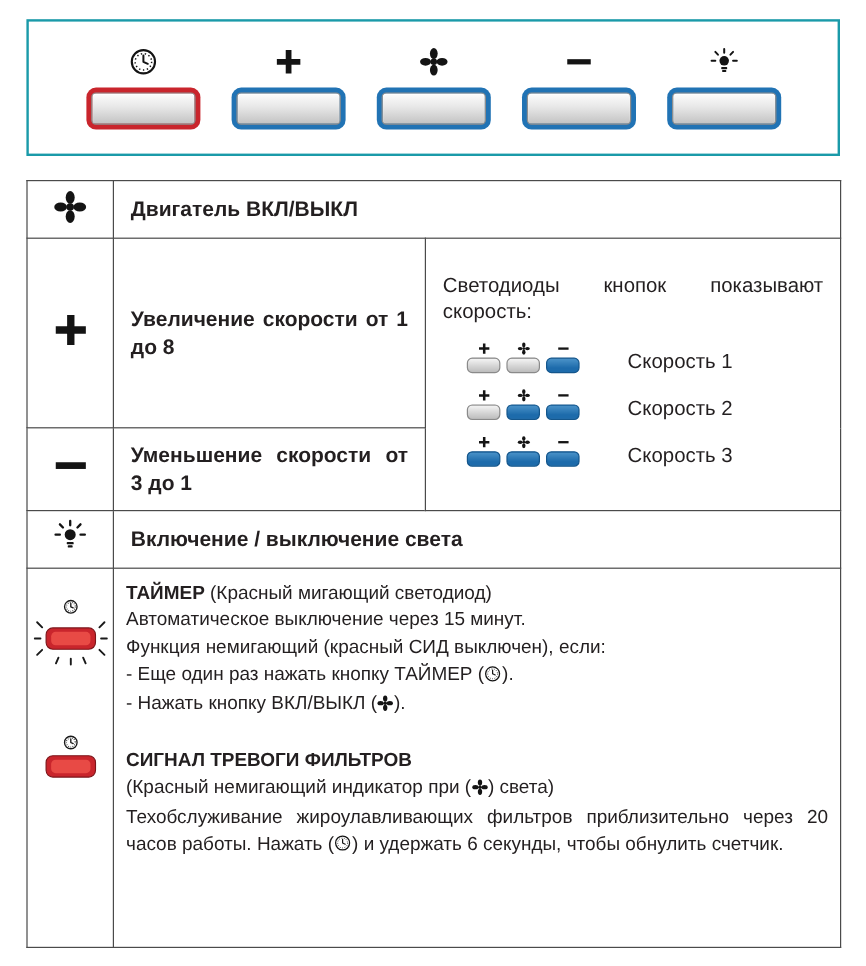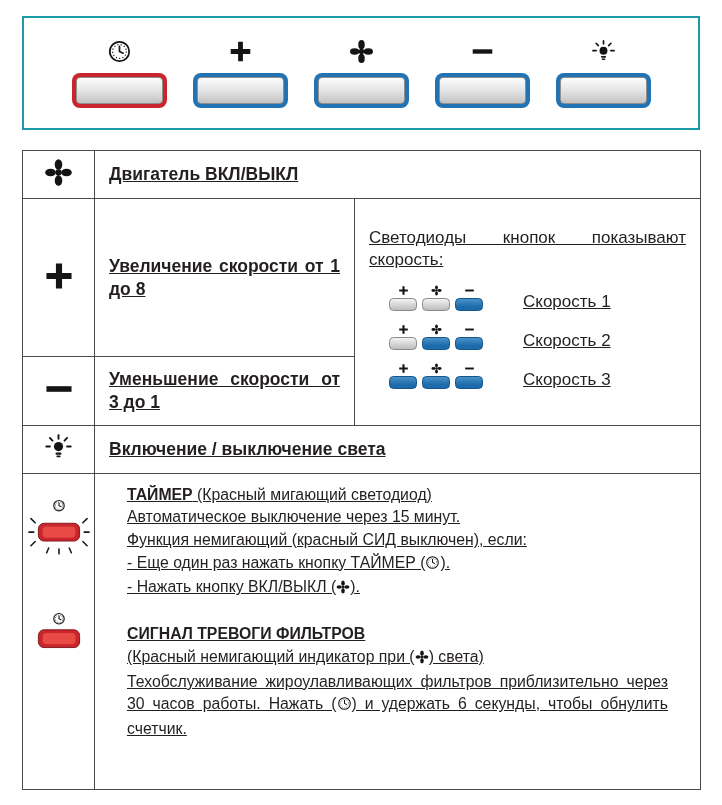--- a/index.html
+++ b/index.html
@@ -31,21 +31,21 @@
   .panel-btn{width:95px;height:35px;border-radius:8px;padding:4px;}
   .frame-red{background:var(--red);}
   .frame-blue{background:var(--blue);}
   .btn-face{
     width:100%;height:100%;border-radius:4px;border:1px solid #8e8e8e;
     background:linear-gradient(180deg,#fdfdfd 0%,#e7e7e7 45%,#c3c3c3 100%);
     box-shadow:inset 0 1px 1px #ffffff;
   }
 
   
-  table.info-table{border-collapse:collapse;width:678px;table-layout:fixed;text-decoration:underline;}
+  table.info-table{border-collapse:collapse;width:678px;table-layout:fixed;}
   .info-table td{border:1.6px solid var(--border);}
   .icon-cell{text-align:center;vertical-align:middle;padding:6px 4px;color:#141414;}
   .cell-sym{display:inline-block;}
   .sym-lg svg{width:32px;height:32px;display:block;}
   .sym-md svg{width:29px;height:29px;display:block;}
   .text-cell{font-weight:bold;font-size:17.5px;line-height:1.3;padding:11px 14px;vertical-align:middle;text-align:justify;}
   .row-motor{height:48px;}
   .row-increase{height:158px;}
   .row-decrease{height:62px;}
   .row-light{height:48px;margin-top:24px;}
@@ -58,21 +58,21 @@
   .led-group{display:flex;gap:5px;}
   .led-unit{display:flex;flex-direction:column;align-items:center;}
   .led-label{height:12px;display:flex;align-items:flex-end;color:#141414;}
   .led-label svg{width:11px;height:11px;display:block;}
   .led-btn{width:28px;height:13px;border-radius:4.5px;margin-top:2px;}
   .led-btn.off{background:linear-gradient(180deg,#f4f4f4,#d2d2d2 60%,#bdbdbd);border:1px solid #8a8a8a;}
   .led-btn.on{background:linear-gradient(180deg,#4a92c8,#1d6bab 70%);border:1px solid #14568c;}
   .speed-caption{font-size:17px;margin-left:40px;line-height:1.05;}
 
   
-  .timer-cell{vertical-align:top;padding:10px 32px 12px;font-size:15.8px;line-height:1.44;font-weight:normal;text-align:left;}
+  .timer-cell{vertical-align:top;padding:10px 10px 12px;font-size:15.8px;line-height:1.44;font-weight:normal;text-align:left;}
   .tline{margin:0;}
   .tline.justify{text-align:justify;}
   .gap-top{margin-top:22px;}
   .inline-icon{display:inline-block;vertical-align:-2px;color:#141414;}
   .inline-icon svg{width:15px;height:15px;}
   .inline-icon.fan svg{width:14px;height:14px;vertical-align:0;}
   .icon-cell.timer-illos{vertical-align:top;padding-top:24px;}
   .illo-stack{display:flex;flex-direction:column;align-items:center;gap:56px;}
 </style>
 </head>
@@ -380,21 +380,21 @@
         <p class="tline gap-top"><b>СИГНАЛ ТРЕВОГИ ФИЛЬТРОВ</b></p>
         <p class="tline"><span>(Красный немигающий индикатор при (</span><span class="inline-icon fan"><svg viewBox="0 0 24 24">
                   <g fill="currentColor">
                     <circle cx="12" cy="12" r="2.6"></circle>
                     <ellipse cx="12" cy="5.4" rx="3.1" ry="4.4"></ellipse>
                     <ellipse cx="12" cy="18.6" rx="3.1" ry="4.4"></ellipse>
                     <ellipse cx="5.4" cy="12" rx="4.4" ry="3.1"></ellipse>
                     <ellipse cx="18.6" cy="12" rx="4.4" ry="3.1"></ellipse>
                   </g>
                 </svg></span><span>) света)</span></p>
-        <p class="tline justify"><span>Техобслуживание жироулавливающих фильтров приблизительно через 30 часов работы. Нажать (</span><span class="inline-icon"><svg viewBox="0 0 24 24">
+        <p class="tline justify"><span>Техобслуживание жироулавливающих фильтров приблизительно через 20 часов работы. Нажать (</span><span class="inline-icon"><svg viewBox="0 0 24 24">
                   <circle cx="12" cy="12" r="9.3" fill="none" stroke="currentColor" stroke-width="1.7"></circle>
                   <circle cx="12" cy="12" r="6.6" fill="none" stroke="currentColor" stroke-width="1.2" stroke-dasharray="1.1 2.1"></circle>
                   <path d="M12 12V7M12 12l3.5 1.6" fill="none" stroke="currentColor" stroke-width="1.6" stroke-linecap="round"></path>
                 </svg></span><span>) и удержать 6 секунды, чтобы обнулить счетчик.</span></p>
       </td>
     </tr>
   </tbody>
     </table>
 </div>
 

